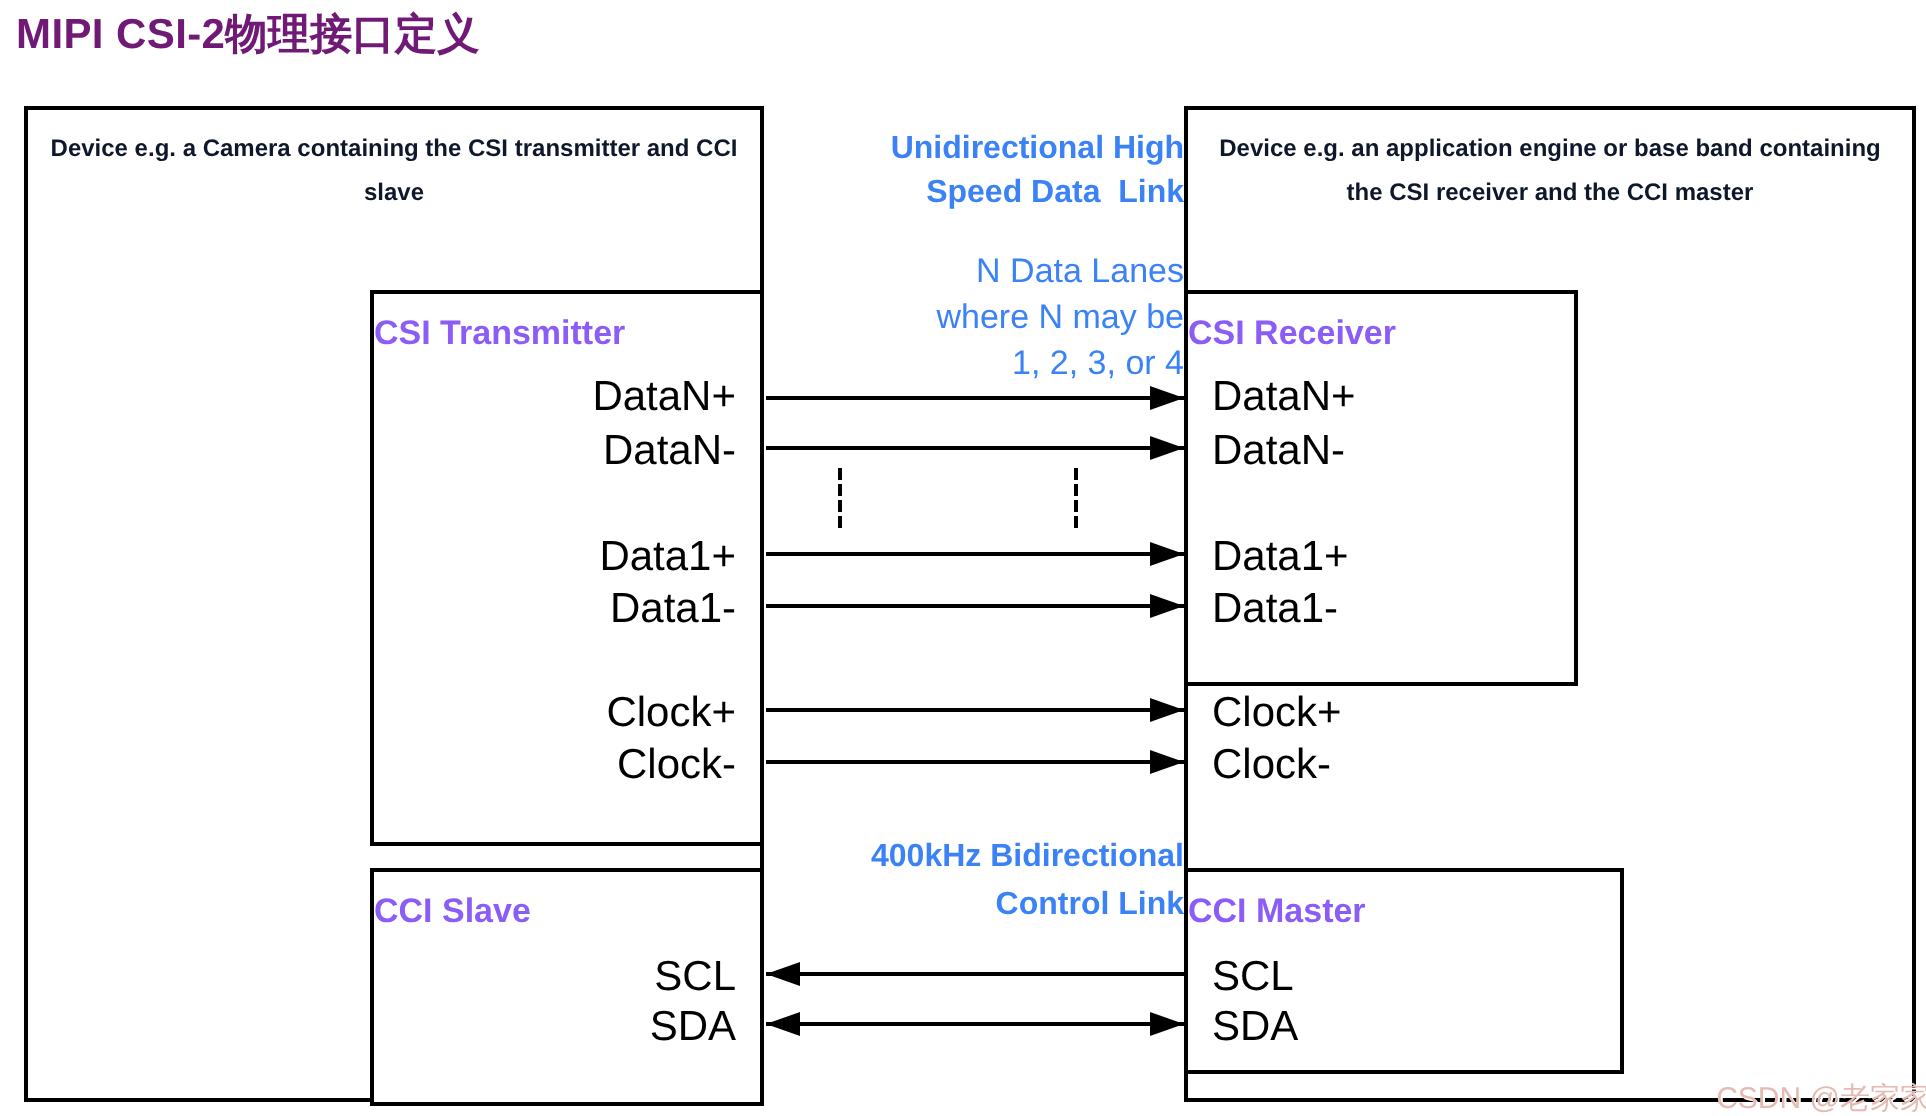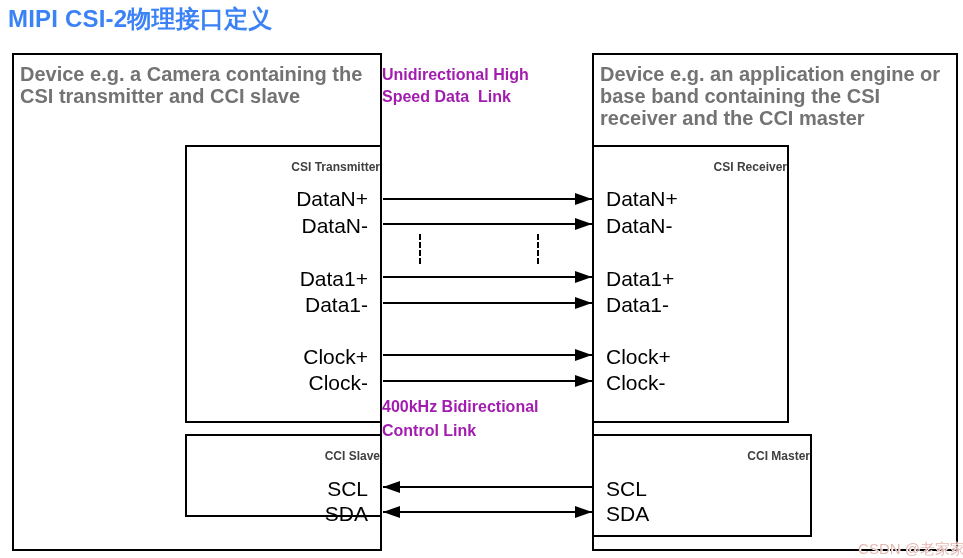--- a/index.html
+++ b/index.html
@@ -4,43 +4,43 @@
 <style>
   * { margin:0; padding:0; box-sizing:border-box; }
   html,body { background:#ffffff; }
   body { font-family:"Liberation Sans", sans-serif; }
   #stage {
     position:relative; width:963px; height:558px;
     background:#ffffff; overflow:hidden;
   }
   .page-title {
     position:absolute; left:8px; top:3px;
-    font-size:24px; font-weight:bold; color:#3b82f6;
+    font-size:21px; font-weight:bold; color:#701a75;
     letter-spacing:0.2px;
   }
   .box { position:absolute; border:2px solid #000; background:#fff; }
   .outer-header {
     position:absolute; left:0; right:0; top:8px;
-    text-align:left; font-weight:bold; font-size:20px;
-    line-height:22px; color:#737373; padding:0 6px;
+    text-align:center; font-weight:bold; font-size:12px;
+    line-height:22px; color:#0f172a; padding:0 6px;
   }
   .inner-title {
     position:absolute; left:0; right:0;
-    text-align:right; font-weight:bold; font-size:12px;
-    line-height:20px; color:#404040;
+    text-align:left; font-weight:bold; font-size:17px;
+    line-height:20px; color:#8b5cf6;
   }
   .sig {
     position:absolute; font-size:21px; line-height:20px; color:#000;
     white-space:nowrap;
   }
   .sig.right { right:12px; text-align:right; }
   .sig.left  { left:12px;  text-align:left; }
   .mid-text {
     position:absolute; left:382px; width:210px;
-    text-align:left; color:#a21caf;
+    text-align:right; color:#3b82f6;
   }
   .mid-line { white-space:pre; }
   .mid-bold { font-weight:bold; font-size:16px; line-height:22px; }
   .mid-note { font-size:17px; line-height:23px; }
   .arrow {
     position:absolute; left:383px; width:209px; height:0;
     border-top:2px solid #000;
   }
   .arrow.r::after {
     content:""; position:absolute; right:0; top:-7px;
@@ -83,53 +83,58 @@
   <div class="box" style="left:185px; top:145px; width:197px; height:278px;">
     <div class="inner-title" style="top:10px;">CSI Transmitter</div>
     <div class="sig right" style="top:42px;">DataN+</div>
     <div class="sig right" style="top:69px;">DataN-</div>
     <div class="sig right" style="top:122px;">Data1+</div>
     <div class="sig right" style="top:148px;">Data1-</div>
     <div class="sig right" style="top:200px;">Clock+</div>
     <div class="sig right" style="top:226px;">Clock-</div>
   </div>
 
-  <div class="box" style="left:185px; top:434px; width:197px; height:83px;">
+  <div class="box" style="left:185px; top:434px; width:197px; height:119px;">
     <div class="inner-title" style="top:10px;">CCI Slave</div>
     <div class="sig right" style="top:43px;">SCL</div>
     <div class="sig right" style="top:68px;">SDA</div>
   </div>
 
   <div class="box" style="left:592px; top:53px; width:366px; height:498px;">
     <div class="outer-header">Device e.g. an application engine or base band containing the CSI receiver and the CCI master</div>
   </div>
 
-  <div class="box" style="left:592px; top:145px; width:197px; height:278px;">
+  <div class="box" style="left:592px; top:145px; width:197px; height:198px;">
     <div class="inner-title" style="top:10px;">CSI Receiver</div>
     <div class="sig left" style="top:42px;">DataN+</div>
     <div class="sig left" style="top:69px;">DataN-</div>
     <div class="sig left" style="top:122px;">Data1+</div>
     <div class="sig left" style="top:148px;">Data1-</div>
     <div class="sig left" style="top:200px;">Clock+</div>
     <div class="sig left" style="top:226px;">Clock-</div>
   </div>
 
   <div class="box" style="left:592px; top:434px; width:220px; height:103px;">
     <div class="inner-title" style="top:10px;">CCI Master</div>
     <div class="sig left" style="top:43px;">SCL</div>
     <div class="sig left" style="top:68px;">SDA</div>
   </div>
 
   <div class="mid-text mid-bold" style="top:64px;">
     <div class="mid-line">Unidirectional High</div>
     <div class="mid-line">Speed Data  Link</div>
   </div>
 
+  <div class="mid-text mid-note" style="top:124px;">
+    <div class="mid-line">N Data Lanes</div>
+    <div class="mid-line">where N may be</div>
+    <div class="mid-line">1, 2, 3, or 4</div>
+  </div>
 
-  <div class="mid-text mid-bold" style="top:395px; line-height:24px;">
+  <div class="mid-text mid-bold" style="top:417px; line-height:24px;">
     <div class="mid-line">400kHz Bidirectional</div>
     <div class="mid-line">Control Link</div>
   </div>
 
   <div class="arrow r" style="top:198px;"></div>
   <div class="arrow r" style="top:223px;"></div>
   <div class="arrow r" style="top:276px;"></div>
   <div class="arrow r" style="top:302px;"></div>
   <div class="arrow r" style="top:354px;"></div>
   <div class="arrow r" style="top:380px;"></div>

